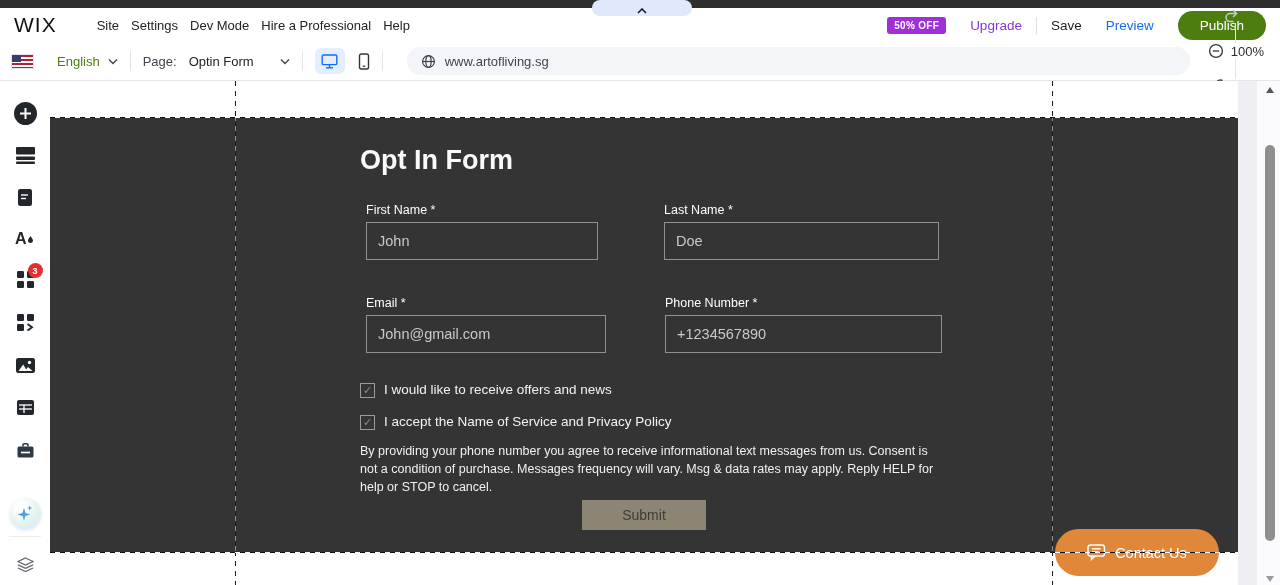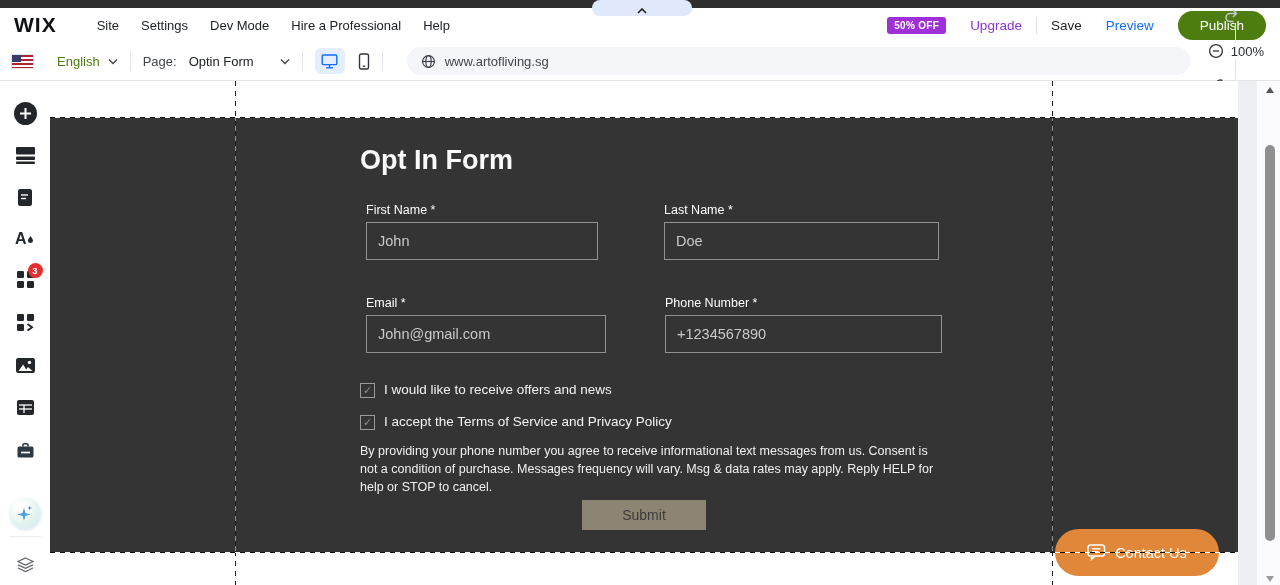--- a/index.html
+++ b/index.html
@@ -6,22 +6,22 @@
   html,body { width:1280px; height:585px; overflow:hidden; font-family:"Liberation Sans", sans-serif; background:#fff; }
   .stage { position:relative; width:1280px; height:585px; background:#fff; }
 
   
   .top-strip { position:absolute; left:0; top:0; width:1280px; height:8px; background:#2e2e2e; z-index:8; }
   .top-handle { position:absolute; left:592px; top:0; width:100px; height:16px; background:#dfe9fb; border-radius:8px; z-index:9;
                 display:flex; align-items:flex-end; justify-content:center; padding-bottom:2px; }
 
   
   .header1 { position:absolute; left:0; top:8px; width:1280px; height:34px; background:#fff; display:flex; align-items:center; padding:0 14px; }
-  .logo { font-size:21px; font-weight:700; letter-spacing:1px; color:#0f1114; margin-right:40px; }
-  .menu { display:flex; gap:22px; }
+  .logo { font-size:21px; font-weight:400; letter-spacing:1px; color:#0f1114; margin-right:40px; }
+  .menu { display:flex; gap:12px; }
   .menu span { font-size:13px; color:#20232a; cursor:pointer; }
   .h1-right { margin-left:auto; display:flex; align-items:center; gap:14px; }
   .badge-off { background:#9f2fd6; color:#fff; font-size:10px; font-weight:700; padding:3px 7px; border-radius:3px; letter-spacing:.3px; }
   .upgrade { color:#8d34d6; font-size:13.5px;margin-left:10px; }
   .vdiv { width:1px; height:17px; background:#dcdee3; }
   .save { color:#1c1d20; font-size:13.5px; }
   .preview { color:#116dff; font-size:13.5px; margin-left:10px; }
   .publish { background:#4d7c0f; color:#fff; font-size:13.5px; border:none; border-radius:17px; padding:7px 22px; margin-left:10px; cursor:pointer; }
 
   
@@ -300,21 +300,21 @@
       <label class="f-label" style="left:316px; top:215px;">Email *</label>
       <input class="f-input" style="left: 316px; top: 234px; width: 240px;" placeholder="John@gmail.com">
 
       <label class="f-label" style="left:615px; top:215px;">Phone Number *</label>
       <input class="f-input" style="left: 615px; top: 234px; width: 277px;" placeholder="+1234567890">
 
       <span class="chk-box" style="left:310px; top:302px;">✓</span>
       <span class="chk-label" style="left:334px; top:301px;">I would like to receive offers and news</span>
 
       <span class="chk-box" style="left:310px; top:334px;">✓</span>
-      <span class="chk-label" style="left:334px; top:333px;">I accept the Terms of Service and Privacy Policy</span>
+      <span class="chk-label" style="left:334px; top:333px;">I accept the Name of Service and Privacy Policy</span>
 
       <p class="disclaimer">By providing your phone number you agree to receive informational text messages from us. Consent is not a condition of purchase. Messages frequency will vary. Msg &amp; data rates may apply. Reply HELP for help or STOP to cancel.</p>
 
       <button class="submit-btn">Submit</button>
 
       <button class="contact-btn">
         <svg width="19" height="17" viewBox="0 0 19 17">
           <rect x="1" y="1" width="16.5" height="11" rx="2.6" fill="none" stroke="#fff" stroke-width="1.5"></rect>
           <path d="M4.5 12 v3.4 L8.2 12" fill="none" stroke="#fff" stroke-width="1.5"></path>
           <line x1="5" y1="4.8" x2="13.5" y2="4.8" stroke="#fff" stroke-width="1.4"></line>

